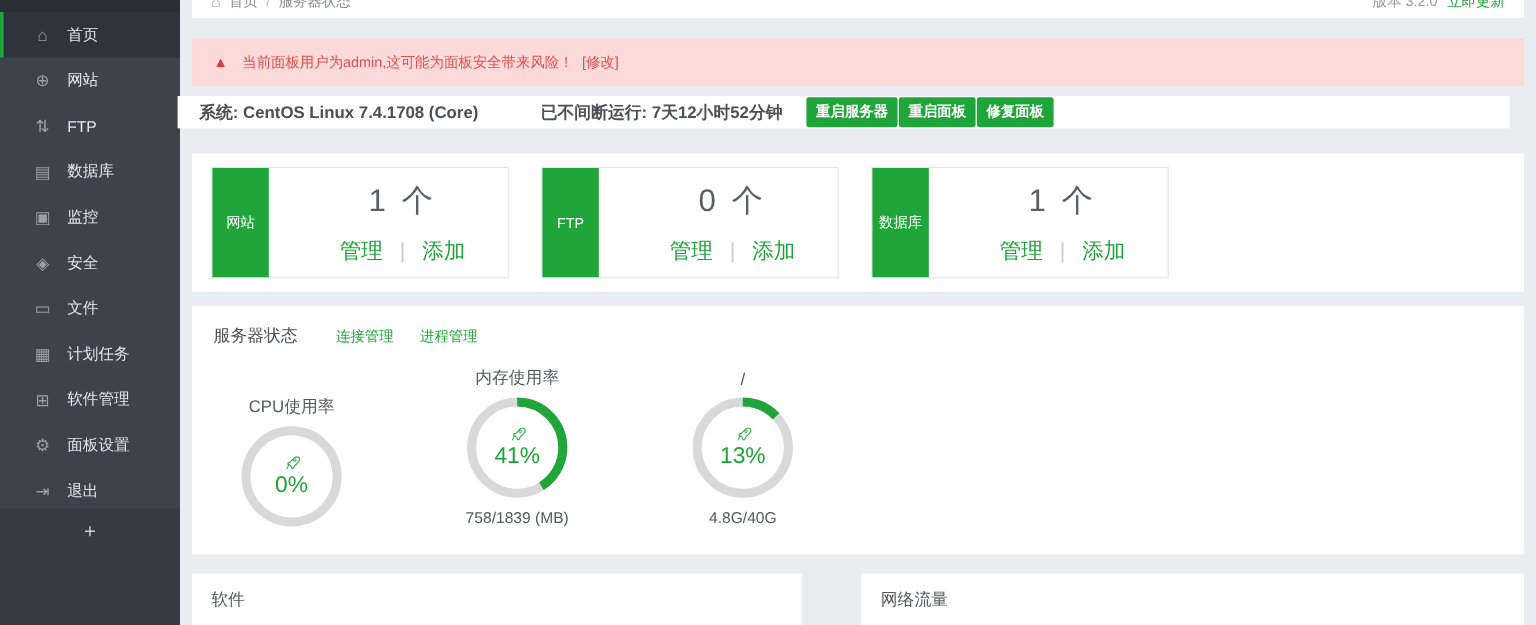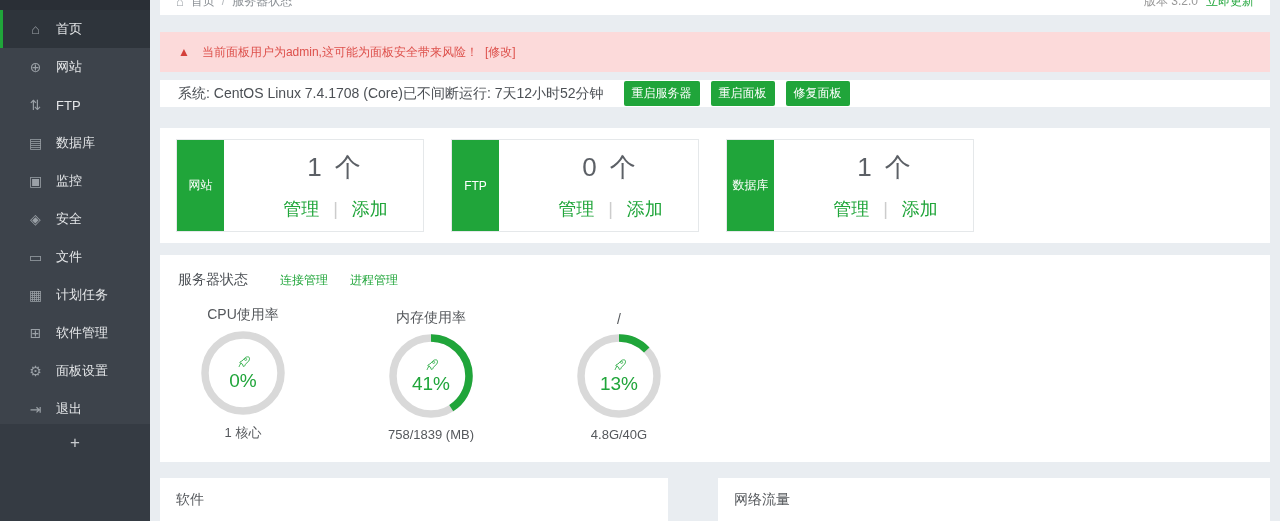--- a/index.html
+++ b/index.html
@@ -32,25 +32,25 @@
   .update-link { color:#20a53a; cursor:pointer; }
   
   .warning {
     position:absolute; left:160px; top:32px; width:1110px; height:40px;
     background:#fcdada; display:flex; align-items:center; padding:0 18px; color:#dd504b;
   }
   .warning-icon { margin-right:12px; font-size:12px; color:#d43f3a; }
   .warning-link { margin-left:7px; cursor:pointer; }
   
   .syscard {
-    position:absolute; left:160px; top:80px; width:1110px; height:27px; background:#fff;
-    display:flex; align-items:center; padding:0 18px; font-size:14px; color:#4c5055;
-  }
-  .sys-uptime { }
-  .sys-buttons { display:flex; gap:11px; margin-left:20px; }
+    position:absolute; left:148px; top:80px; width:1110px; height:27px; background:#fff;
+    display:flex; align-items:center; padding:0 18px; font-size:14px; color:#4c5055;font-weight:bold;
+  }
+  .sys-uptime { margin-left:52px; }
+  .sys-buttons { display:flex; gap:1px; margin-left:20px; }
   .btn-green {
     background:#20a53a; color:#fff; font-size:12px; padding:4px 8px;
     border-radius:2px; cursor:pointer; white-space:nowrap;
   }
   
   .statscard {
     position:absolute; left:160px; top:128px; width:1110px; height:115px; background:#fff;
     display:flex; align-items:center; padding-left:16px; gap:27px;
   }
   .stat-card { width:248px; height:93px; border:1px solid #e5e8ea; display:flex; background:#fff; }
@@ -230,21 +230,20 @@
         <circle class="arc" cx="42" cy="42" r="38" fill="none" stroke="#20a53a" stroke-width="7.5" transform="rotate(-90 42 42)" stroke-dasharray="0.00 238.76"></circle>
       </svg>
       <div class="donut-center">
         <svg class="rocket-icon" viewBox="0 0 24 24">
           <path d="M5 20c1-3.4 3.2-5.2 3.2-5.2M9.4 15.6l-3.2-1.2c.1-1.9 1.2-3 3.1-3l5.8-5.9c2-1.2 4.8-1.3 5.8-.3s.9 3.8-.3 5.8l-5.9 5.8c0 1.9-1.1 3-3 3.1l-1.2-3.2" fill="none" stroke="#3cb354" stroke-width="1.6" stroke-linecap="round" stroke-linejoin="round"></path>
           <circle cx="15.4" cy="8.6" r="1.7" fill="none" stroke="#3cb354" stroke-width="1.4"></circle>
         </svg>
         <span class="gauge-pct">0%</span>
       </div>
     </div>
-    <div class="gauge-sub">1 核心</div>
   </div>
         <div class="gauge has-rocket">
     <div class="gauge-title">内存使用率</div>
     <div class="donut">
       <svg width="84" height="84" viewBox="0 0 84 84">
         <circle cx="42" cy="42" r="38" fill="none" stroke="#d9d9d9" stroke-width="7.5"></circle>
         <circle class="arc" cx="42" cy="42" r="38" fill="none" stroke="#20a53a" stroke-width="7.5" transform="rotate(-90 42 42)" stroke-dasharray="97.89 238.76"></circle>
       </svg>
       <div class="donut-center">
         <svg class="rocket-icon" viewBox="0 0 24 24">

